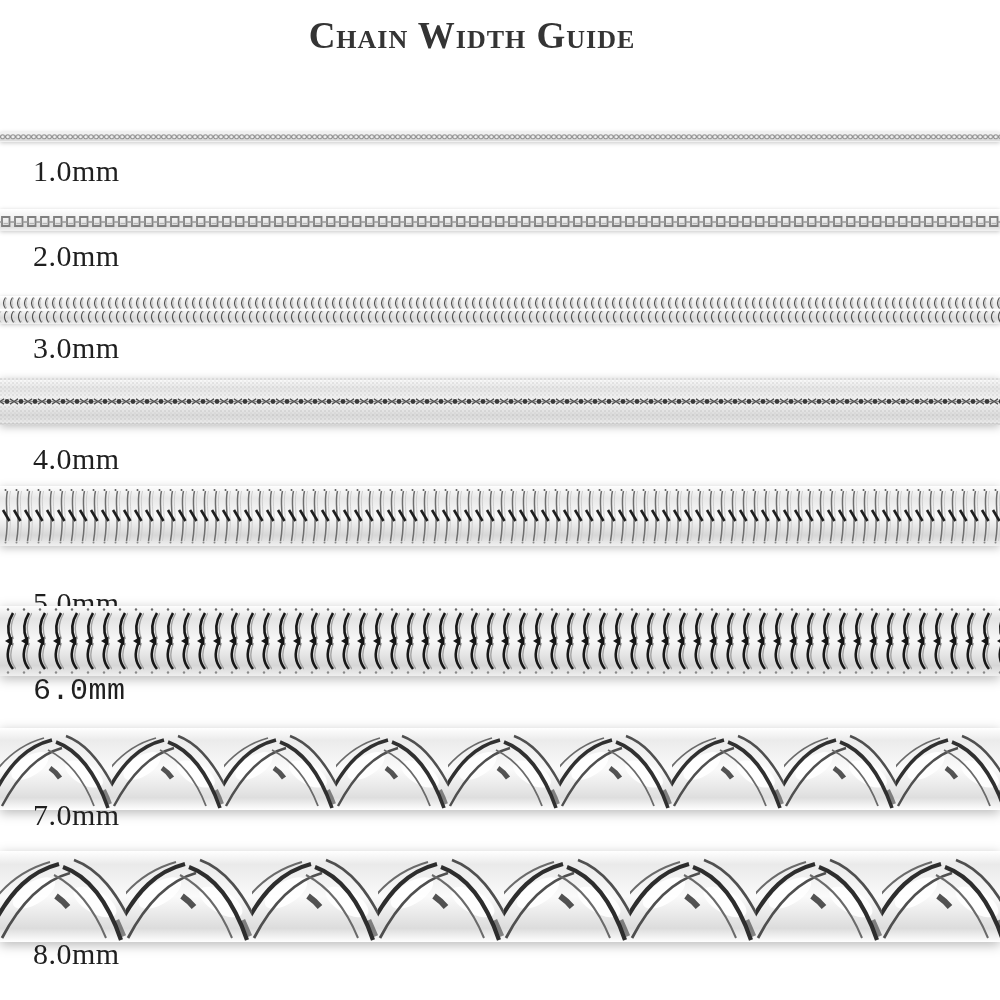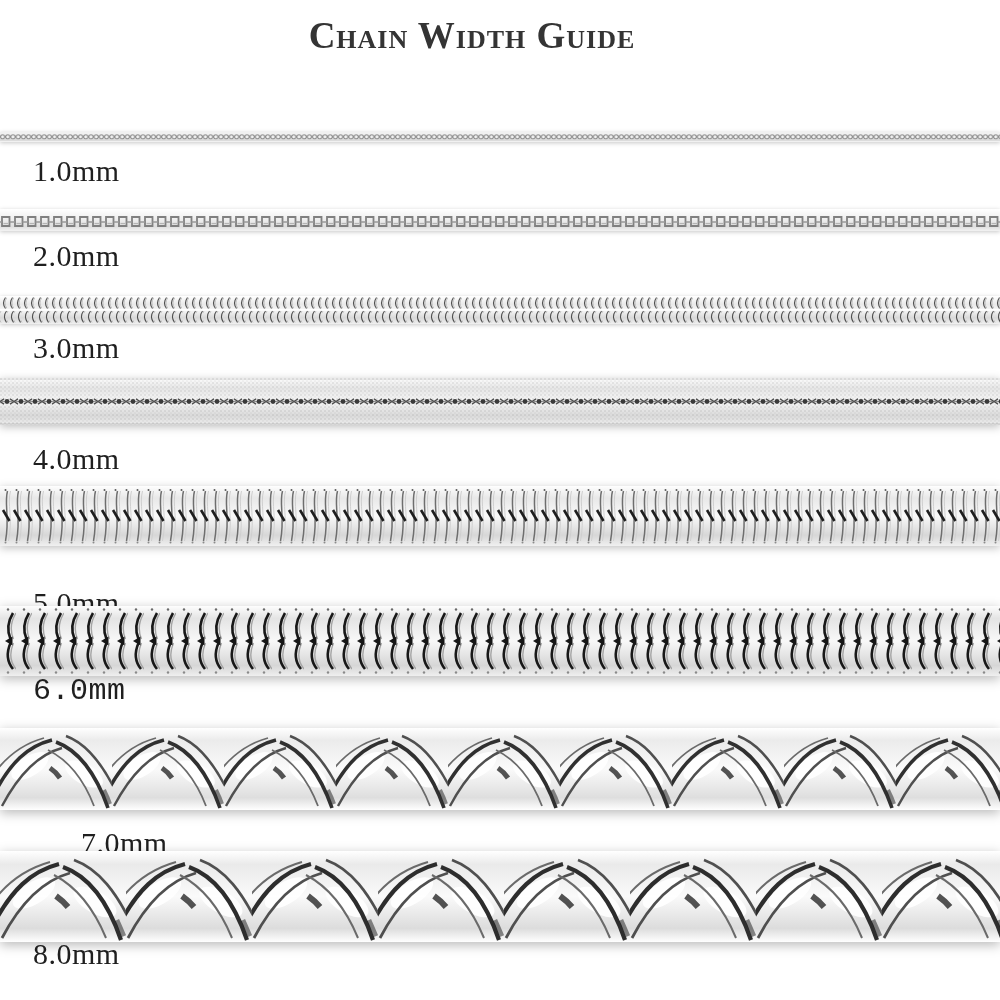--- a/index.html
+++ b/index.html
@@ -14,21 +14,21 @@
   .shadow-md{filter:drop-shadow(0 2px 4px rgba(0,0,0,.25));}
   .shadow-lg{filter:drop-shadow(0 3px 6px rgba(0,0,0,.28));}
   .label{position:absolute;left:33px;font-size:30px;color:#1f1f1f;line-height:30px;
          letter-spacing:0.5px;}
   #r1c{top:132px;} #r1l{top:146px;margin-top:10px;}
   #r2c{top:209px;} #r2l{top:241px;text-align:right;}
   #r3c{top:296px;} #r3l{top:333px;}
   #r4c{top:378px;} #r4l{top:444px;}
   #r5c{top:486px;} #r5l{top:544px;margin-top:44px;}
   #r6c{top:606px;} #r6l{top:676px;font-family:Liberation Mono, monospace;}
-  #r7c{top:728px;} #r7l{top:828px;margin-left:48px;}
+  #r7c{top:728px;} #r7l{top:800px;}
   #r8c{top:851px;} #r8l{top:939px;text-align:right;}
 </style>
 </head>
 <body>
 
 <div class="page">
 
   <div class="title">Chain Width Guide</div>
 
   <div class="chain shadow-sm" id="r1c">

